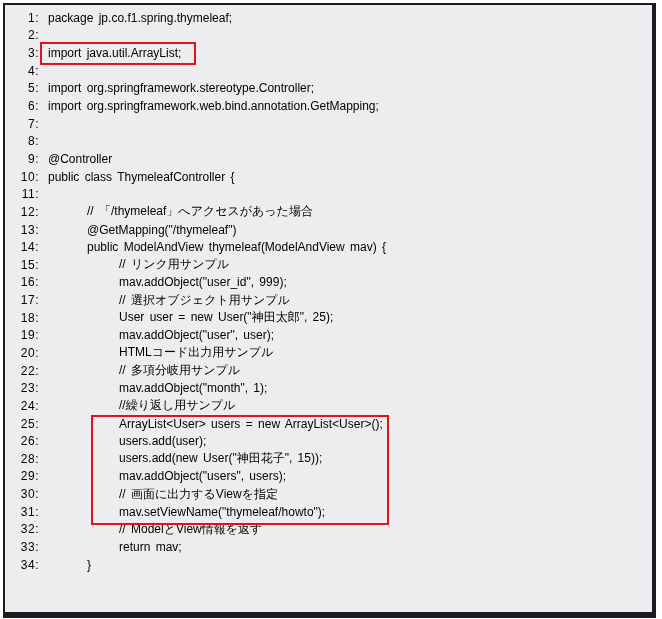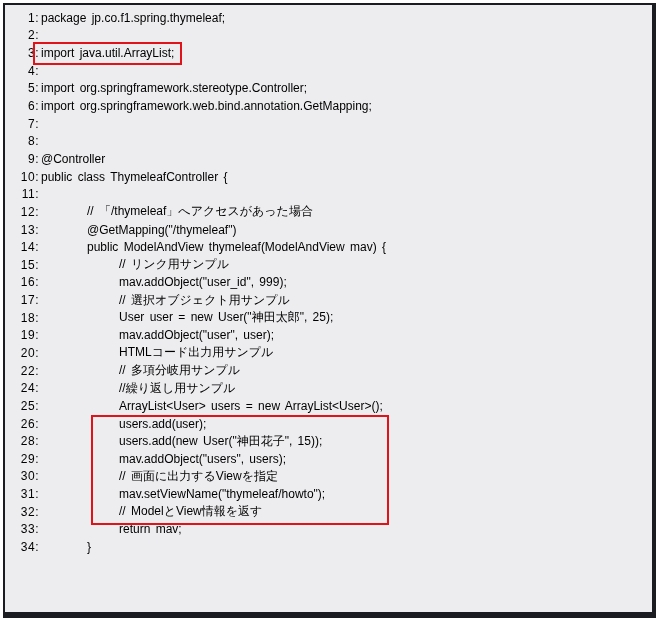--- a/index.html
+++ b/index.html
@@ -18,27 +18,27 @@
   .code-lines{position:absolute;left:0;top:4px;right:4px;}
   .row{
     display:flex;align-items:center;
     height:17.65px;font-size:12px;color:#000;
   }
   .num{
     width:34px;flex:none;text-align:right;
     letter-spacing:0.5px;white-space:pre;
   }
   .code{white-space:pre;word-spacing:2px;}
-  .ind0{margin-left:2px}
+  .ind0{margin-left:9px}
   .ind1{margin-left:48px}
   .ind2{margin-left:80px}
   .hl-inline{
     display:inline-block;line-height:normal;
     border:2px solid #e2121b;
-    padding:2px 6px 3px 6px;margin-left:-8px;
+    padding:2px 13px 3px 6px;margin-left:-8px;
   }
   .hl-block{
     position:absolute;border:2px solid #e2121b;
     pointer-events:none;background:transparent;
   }
 </style>
 </head>
 <body>
 
 <div class="frame" id="frame">
@@ -119,20 +119,24 @@
         <span class="code ind2">mav.addObject("user", user);</span>
       </div>
       <div class="row" id="row-20">
         <span class="num">20:</span>
         <span class="code ind2">HTMLコード出力用サンプル</span>
       </div>
       <div class="row" id="row-22">
         <span class="num">22:</span>
         <span class="code ind2">// 多項分岐用サンプル</span>
       </div>
+      <div class="row" id="row-23">
+        <span class="num">23:</span>
+        <span class="code ind2">mav.addObject("month", 1);</span>
+      </div>
       <div class="row" id="row-24">
         <span class="num">24:</span>
         <span class="code ind2">//繰り返し用サンプル</span>
       </div>
       <div class="row" id="row-25">
         <span class="num">25:</span>
         <span class="code ind2">ArrayList&lt;User&gt; users = new ArrayList&lt;User&gt;();</span>
       </div>
       <div class="row" id="row-26">
         <span class="num">26:</span>

